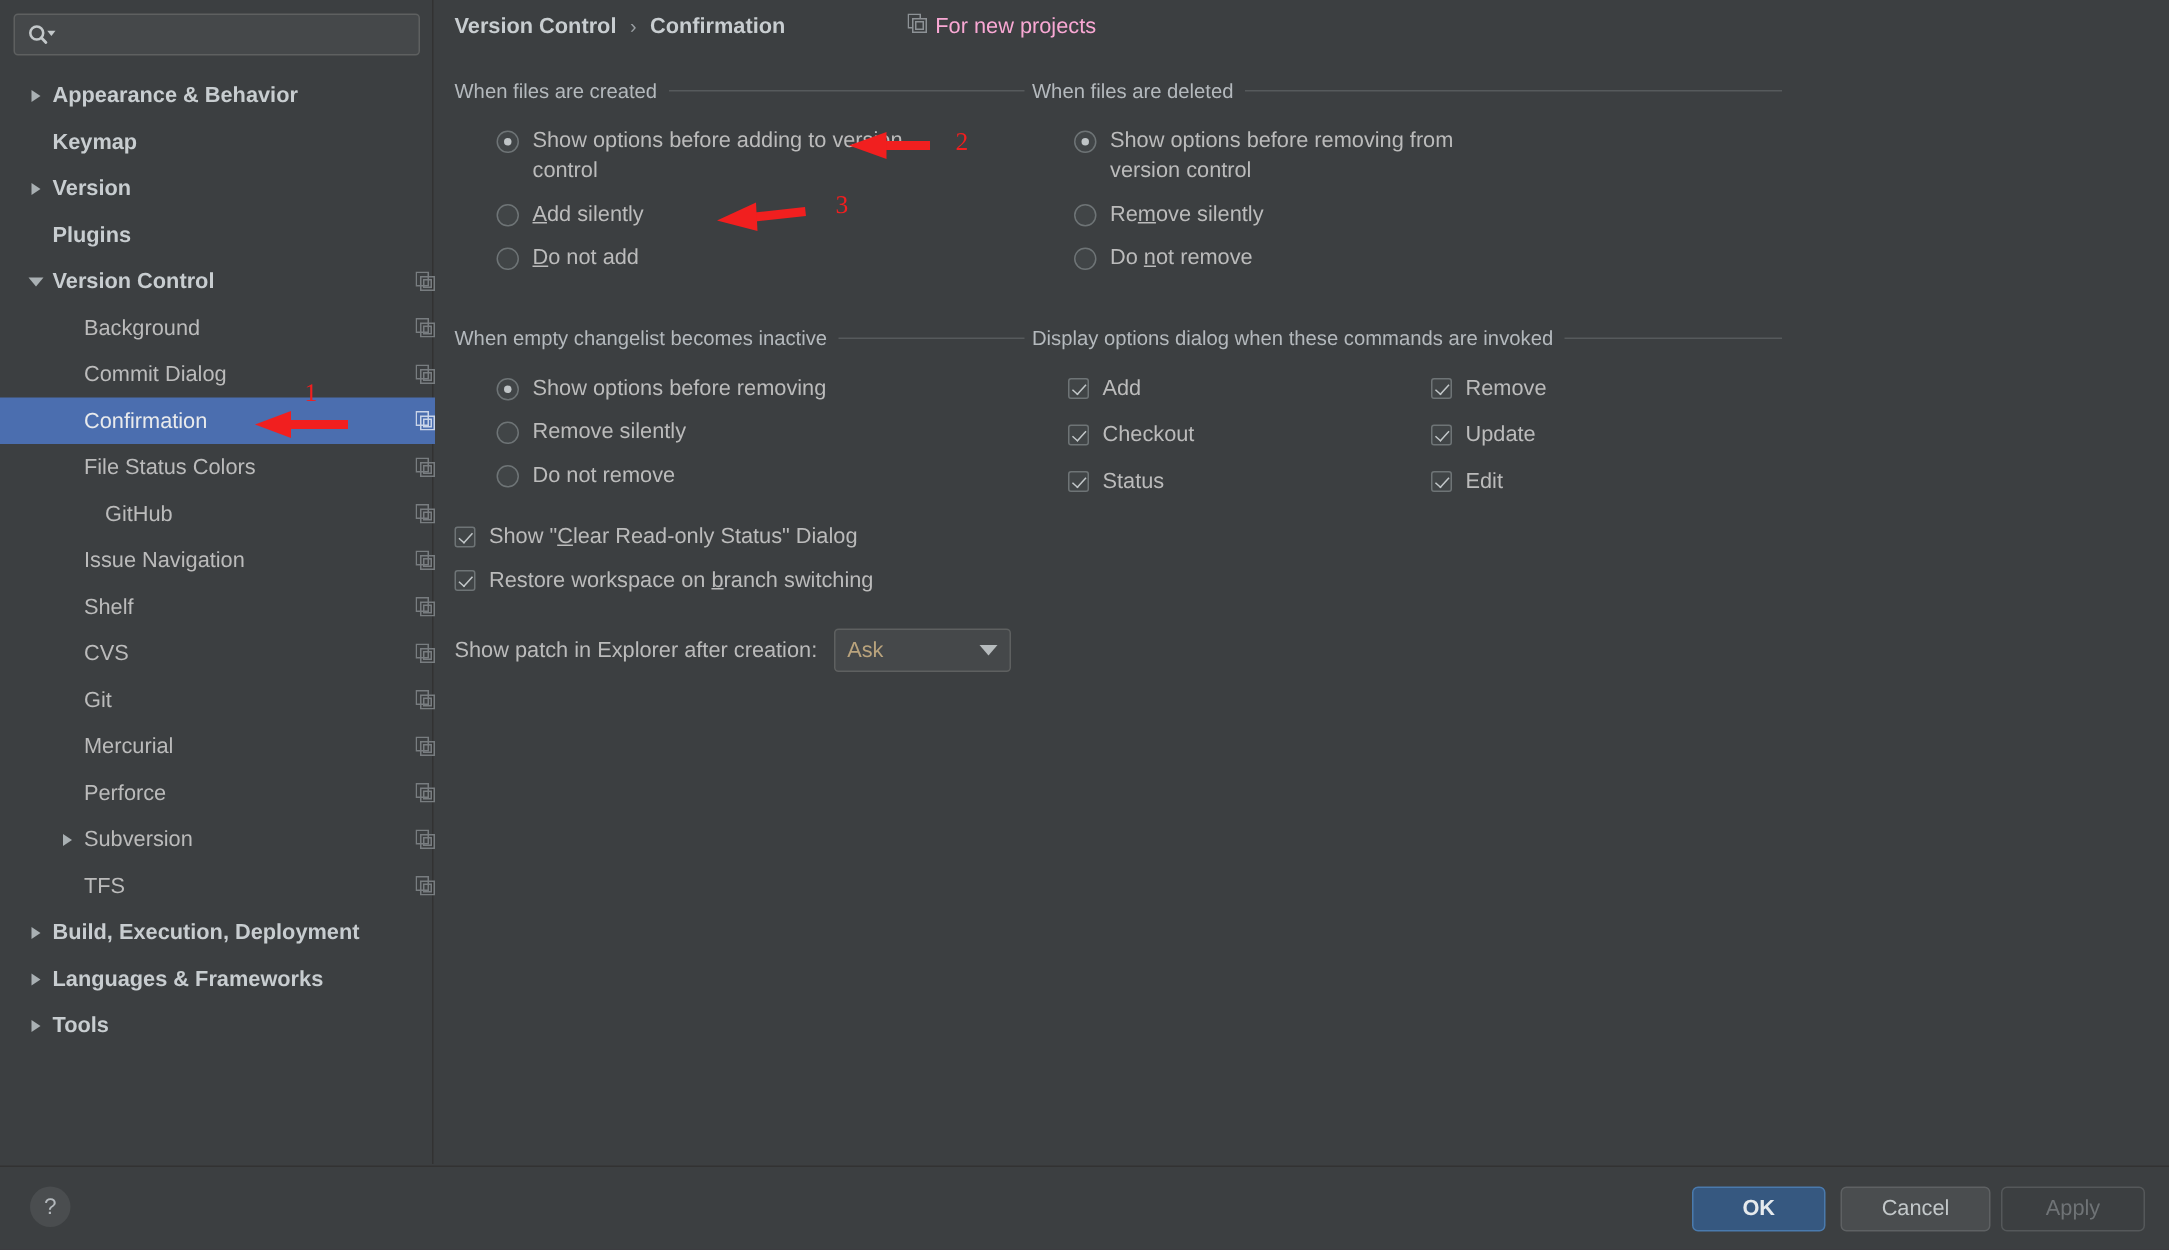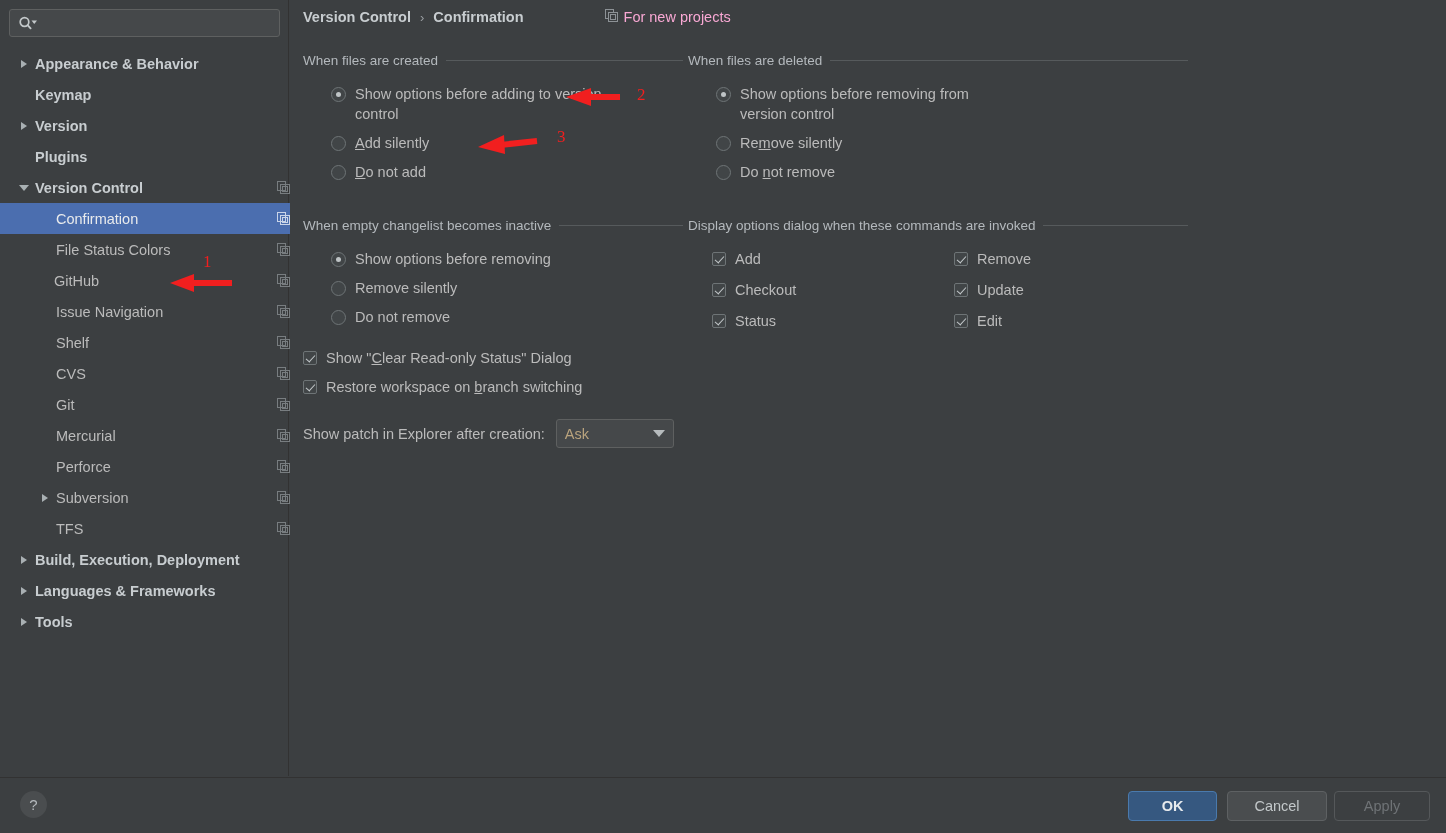--- a/index.html
+++ b/index.html
@@ -288,20 +288,42 @@
           </span>
           <span class="tree-label bold">Version Control</span>
           <span class="copy-ic">
             <svg width="13" height="13" viewBox="0 0 13 13">
               <rect x="0.5" y="0.5" width="8" height="9" fill="none" stroke="#787d80" stroke-width="1"></rect>
               <rect x="3.5" y="3.5" width="9" height="9" fill="none" stroke="#787d80" stroke-width="1"></rect>
               <rect x="5.5" y="5.5" width="5" height="5" fill="none" stroke="#787d80" stroke-width="1"></rect>
             </svg>
           </span>
         </div>
+        <div class="tree-row" style="padding-left: 38px;">
+          <span class="tw"></span>
+          <span class="tree-label">Background</span>
+          <span class="copy-ic">
+            <svg width="13" height="13" viewBox="0 0 13 13">
+              <rect x="0.5" y="0.5" width="8" height="9" fill="none" stroke="#787d80" stroke-width="1"></rect>
+              <rect x="3.5" y="3.5" width="9" height="9" fill="none" stroke="#787d80" stroke-width="1"></rect>
+              <rect x="5.5" y="5.5" width="5" height="5" fill="none" stroke="#787d80" stroke-width="1"></rect>
+            </svg>
+          </span>
+        </div>
+        <div class="tree-row" style="padding-left: 38px;">
+          <span class="tw"></span>
+          <span class="tree-label">Commit Dialog</span>
+          <span class="copy-ic">
+            <svg width="13" height="13" viewBox="0 0 13 13">
+              <rect x="0.5" y="0.5" width="8" height="9" fill="none" stroke="#787d80" stroke-width="1"></rect>
+              <rect x="3.5" y="3.5" width="9" height="9" fill="none" stroke="#787d80" stroke-width="1"></rect>
+              <rect x="5.5" y="5.5" width="5" height="5" fill="none" stroke="#787d80" stroke-width="1"></rect>
+            </svg>
+          </span>
+        </div>
         <div class="tree-row selected" style="padding-left: 38px;">
           <span class="tw"></span>
           <span class="tree-label">Confirmation</span>
           <span class="copy-ic">
             <svg width="13" height="13" viewBox="0 0 13 13">
               <rect x="0.5" y="0.5" width="8" height="9" fill="none" stroke="#c9d4e8" stroke-width="1"></rect>
               <rect x="3.5" y="3.5" width="9" height="9" fill="none" stroke="#c9d4e8" stroke-width="1"></rect>
               <rect x="5.5" y="5.5" width="5" height="5" fill="none" stroke="#c9d4e8" stroke-width="1"></rect>
             </svg>
           </span>
@@ -310,21 +332,21 @@
           <span class="tw"></span>
           <span class="tree-label">File Status Colors</span>
           <span class="copy-ic">
             <svg width="13" height="13" viewBox="0 0 13 13">
               <rect x="0.5" y="0.5" width="8" height="9" fill="none" stroke="#787d80" stroke-width="1"></rect>
               <rect x="3.5" y="3.5" width="9" height="9" fill="none" stroke="#787d80" stroke-width="1"></rect>
               <rect x="5.5" y="5.5" width="5" height="5" fill="none" stroke="#787d80" stroke-width="1"></rect>
             </svg>
           </span>
         </div>
-        <div class="tree-row" style="padding-left: 36px;">
+        <div class="tree-row" style="padding-left: 52px;">
           <span class="tw"></span>
           <span class="tree-label">GitHub</span>
           <span class="copy-ic">
             <svg width="13" height="13" viewBox="0 0 13 13">
               <rect x="0.5" y="0.5" width="8" height="9" fill="none" stroke="#787d80" stroke-width="1"></rect>
               <rect x="3.5" y="3.5" width="9" height="9" fill="none" stroke="#787d80" stroke-width="1"></rect>
               <rect x="5.5" y="5.5" width="5" height="5" fill="none" stroke="#787d80" stroke-width="1"></rect>
             </svg>
           </span>
         </div>

